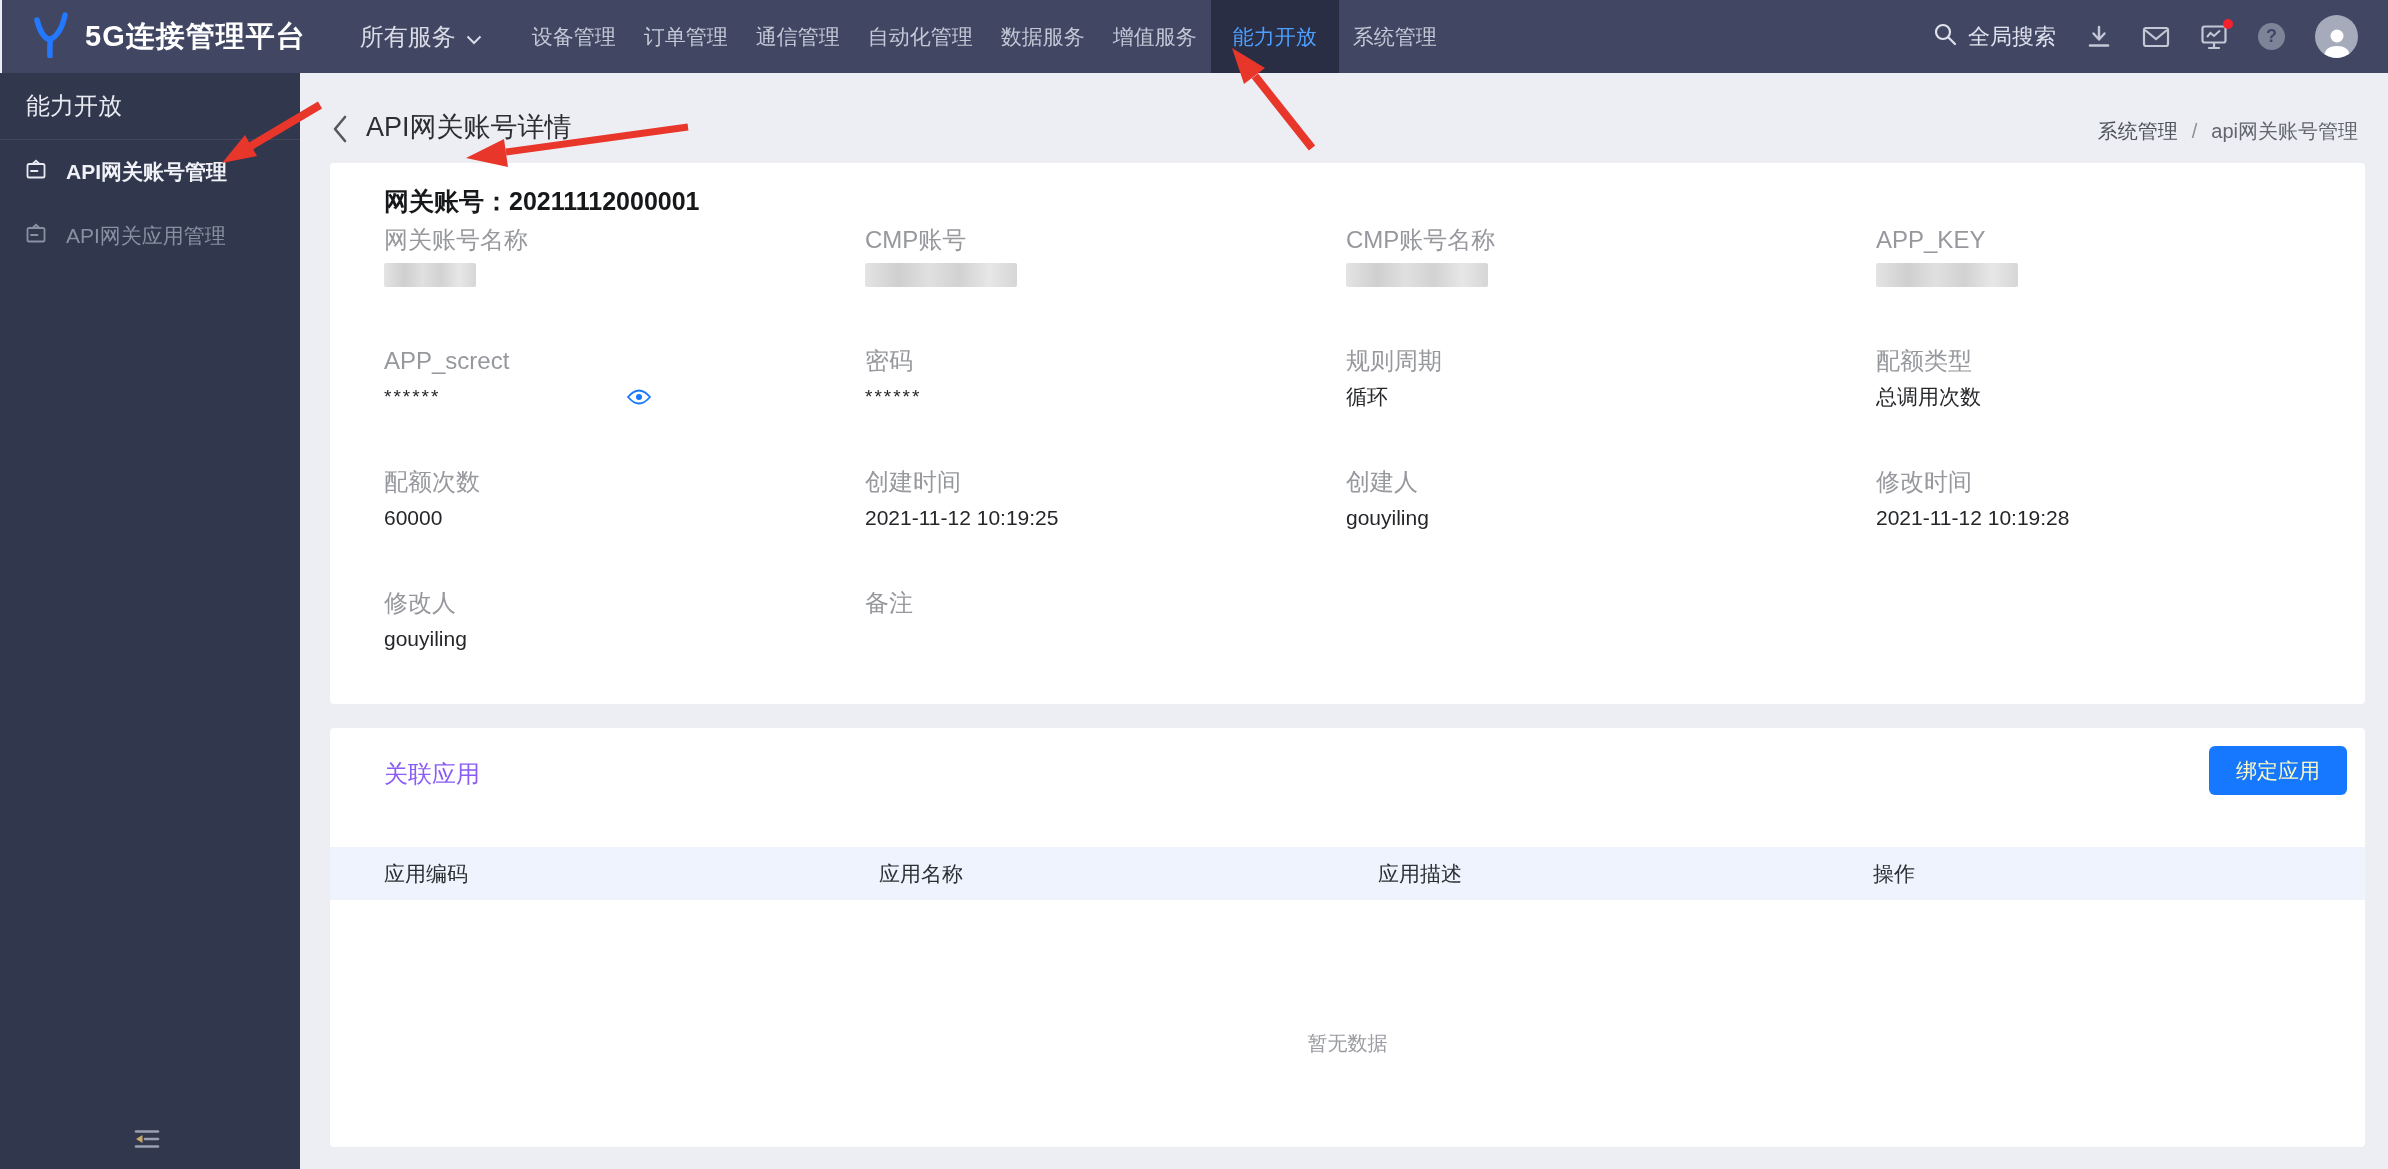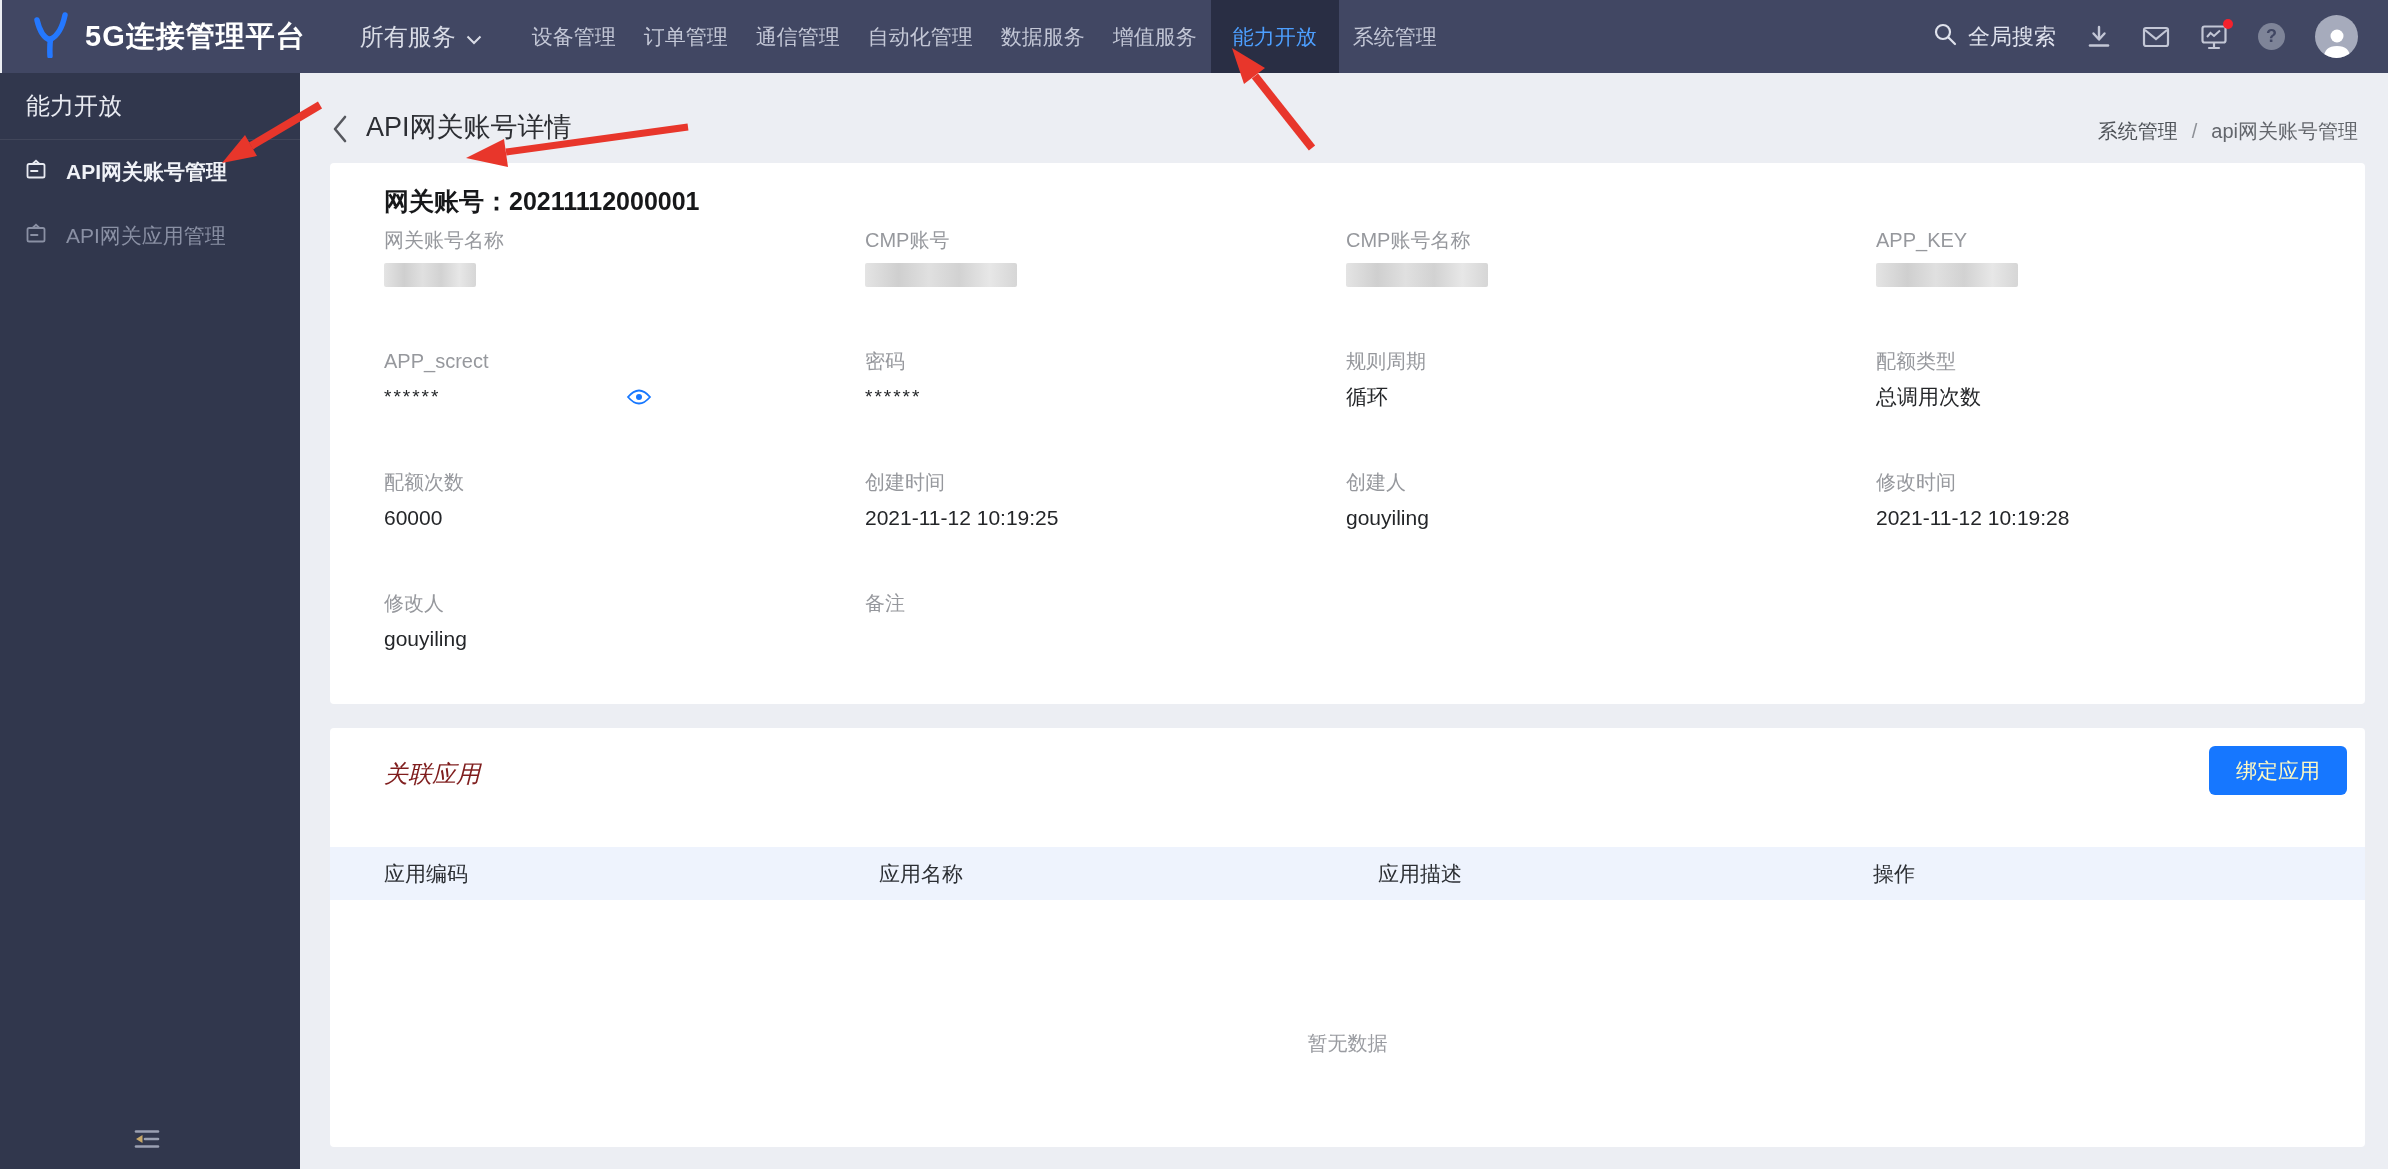--- a/index.html
+++ b/index.html
@@ -45,31 +45,31 @@
   .crumb-parent{color:#4f5359;cursor:pointer;}
   .crumb-sep{color:#8d9096;}
   .crumb-current{color:#63666c;}
 
   
   .card{background:#ffffff;border-radius:4px;position:absolute;left:330px;width:2035px;}
   .card1{top:163px;height:541px;}
   .gw-title{position:absolute;top:22px;left:54px;font-size:25px;font-weight:bold;color:#17181a;}
   .fields{position:absolute;top:64px;left:54px;right:20px;display:grid;
           grid-template-columns:481px 481px 530px 1fr;grid-auto-rows:121px;}
-  .flabel{font-size:20px;color:#96989d;line-height:26px;}
+  .flabel{font-size:24px;color:#96989d;line-height:26px;}
   .fvalue{margin-top:9px;font-size:21px;color:#242629;min-height:28px;display:flex;align-items:center;}
   .stars{font-size:19px;letter-spacing:2px;}
   .redact{height:24px;margin-top:10px;border-radius:2px;
           background:linear-gradient(90deg,#e4e4e4,#cfcfcf 22%,#e0e0e0 42%,#d2d2d2 62%,#e7e7e7 82%,#d6d6d6);}
   .r0{width:92px;} .r1{width:152px;} .r2{width:142px;} .r3{width:142px;}
   .eye{margin-left:186px;cursor:pointer;display:flex;align-items:center;}
 
   
   .card2{top:728px;height:419px;}
-  .rel-title{position:absolute;top:30px;left:54px;font-size:24px;font-weight:500;color:#7f1d1d;font-style:italic;}
+  .rel-title{position:absolute;top:30px;left:54px;font-size:24px;font-weight:500;color:#8b5cf6;}
   .bind-btn{position:absolute;top:18px;right:18px;height:49px;padding:0 27px;background:#1677ff;
             color:#fef9c3;font-size:21px;border:none;border-radius:6px;cursor:pointer;
             font-family:inherit;}
   .thead{position:absolute;top:91px;left:0;right:0;height:53px;background:#eef3fd;
          display:grid;grid-template-columns:495px 499px 495px 1fr;align-items:center;
          padding-left:54px;box-sizing:border-box;font-size:21px;color:#2b2e33;margin-top:28px;}
   .empty{position:absolute;top:302px;left:0;right:0;text-align:center;font-size:20px;color:#9a9ca1;}
 
   
   .annotations{position:absolute;inset:0;z-index:60;pointer-events:none;}

